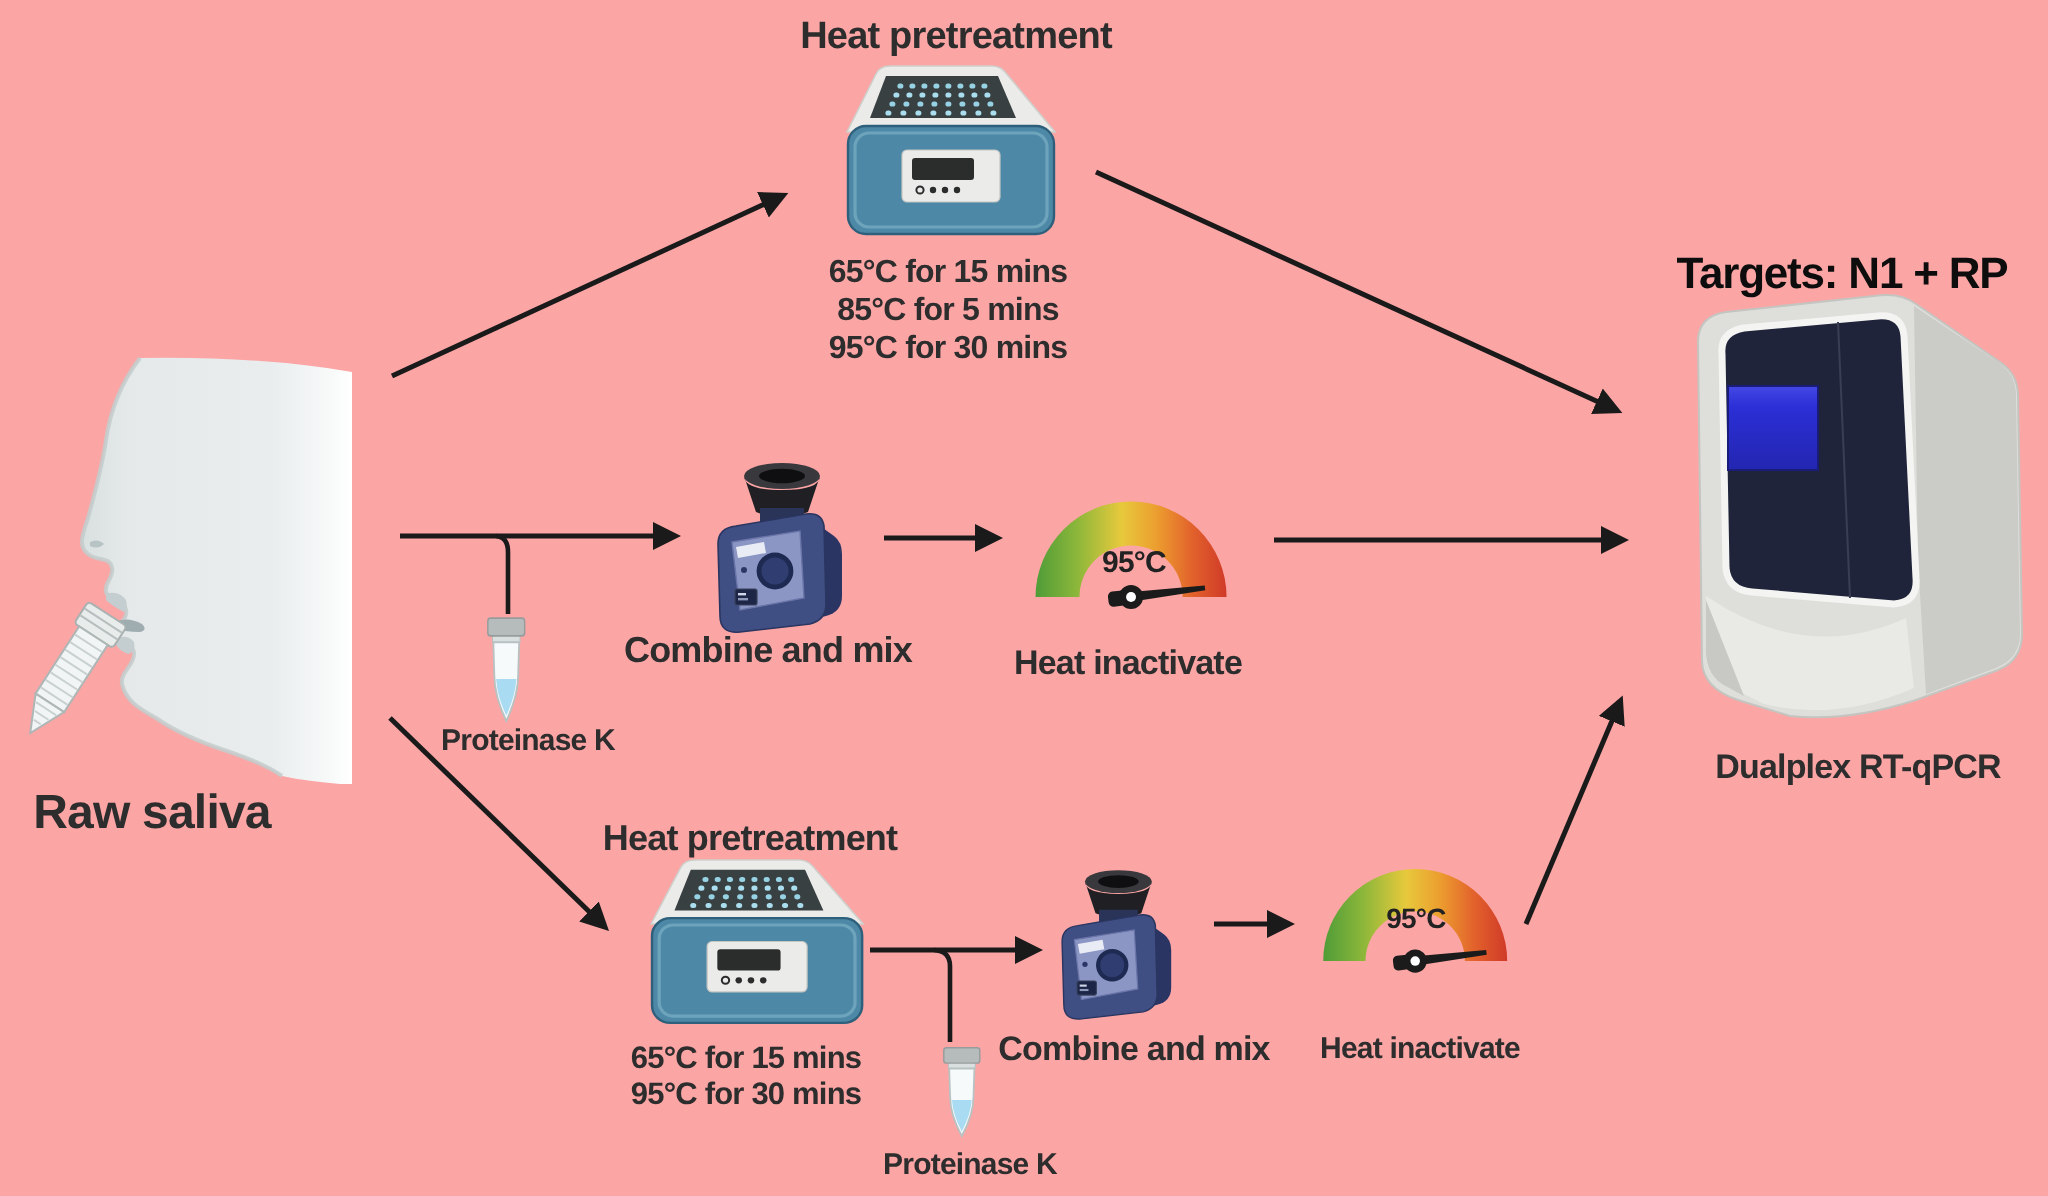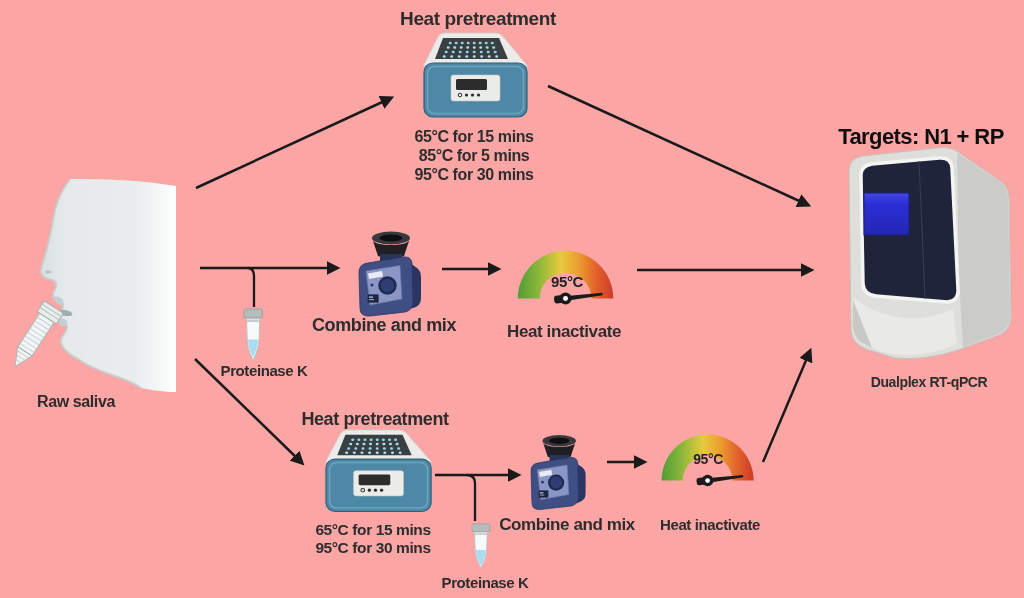--- a/index.html
+++ b/index.html
@@ -199,21 +199,21 @@
   <div class="lbl" style="left:478px; top:8px; font-size:19px;">Heat pretreatment</div>
 
   <div class="lbl temps" style="left:474px; top:127px; font-size:16px; line-height:19px;">
     <div>65°C for 15 mins</div>
     <div>85°C for 5 mins</div>
     <div>95°C for 30 mins</div>
   </div>
 
   <div class="lbl title" style="left:921px; top:124px; font-size:22px;">Targets: N1 + RP</div>
 
-  <div class="lbl" style="left:76px; top:393px; font-size:16px;">Raw saliva</div>
+  <div class="lbl" style="left:76px; top:393px; font-size:24px;">Raw saliva</div>
 
   <div class="lbl" style="left:264px; top:362px; font-size:15px;">Proteinase K</div>
 
   <div class="lbl" style="left:384px; top:315px; font-size:18px;">Combine and mix</div>
 
   <div class="lbl" style="left:564px; top:322px; font-size:17px;">Heat inactivate</div>
 
   <div class="lbl" style="left:567px; top:273px; font-size:15px; color:#222;">95°C</div>
 
   <div class="lbl" style="left:375px; top:409px; font-size:18px;">Heat pretreatment</div>
@@ -224,15 +224,15 @@
   </div>
 
   <div class="lbl" style="left:485px; top:574px; font-size:15px;">Proteinase K</div>
 
   <div class="lbl" style="left:567px; top:515px; font-size:17px;">Combine and mix</div>
 
   <div class="lbl" style="left:710px; top:516px; font-size:15px;">Heat inactivate</div>
 
   <div class="lbl" style="left:708px; top:451px; font-size:14px; color:#222;">95°C</div>
 
-  <div class="lbl" style="left:929px; top:374px; font-size:14px;">Dualplex RT-qPCR</div>
+  <div class="lbl" style="left:929px; top:374px; font-size:17px;">Dualplex RT-qPCR</div>
 
 </div>
 
 </body></html>

